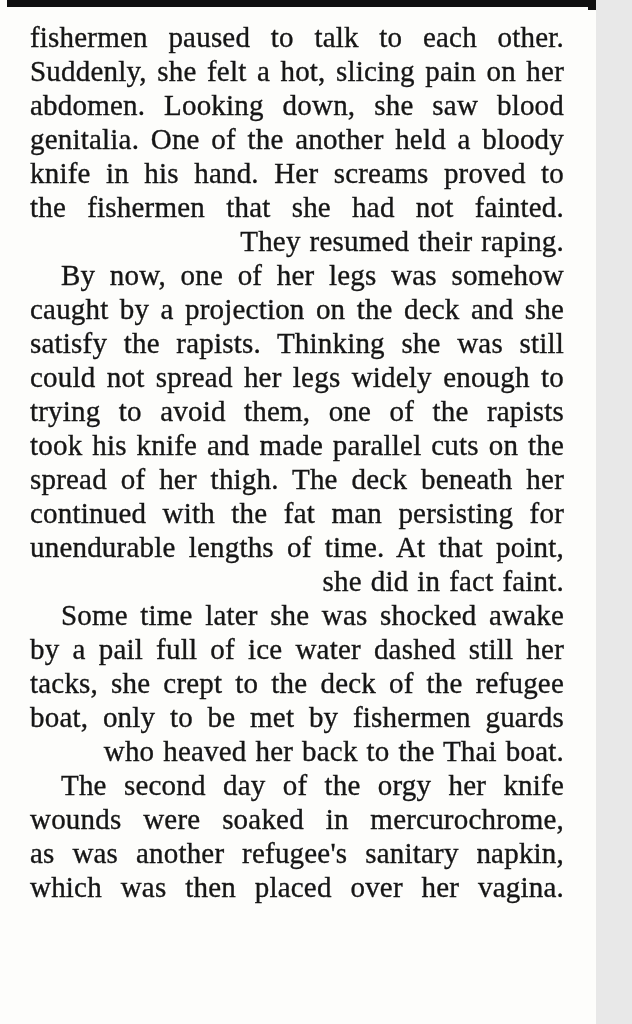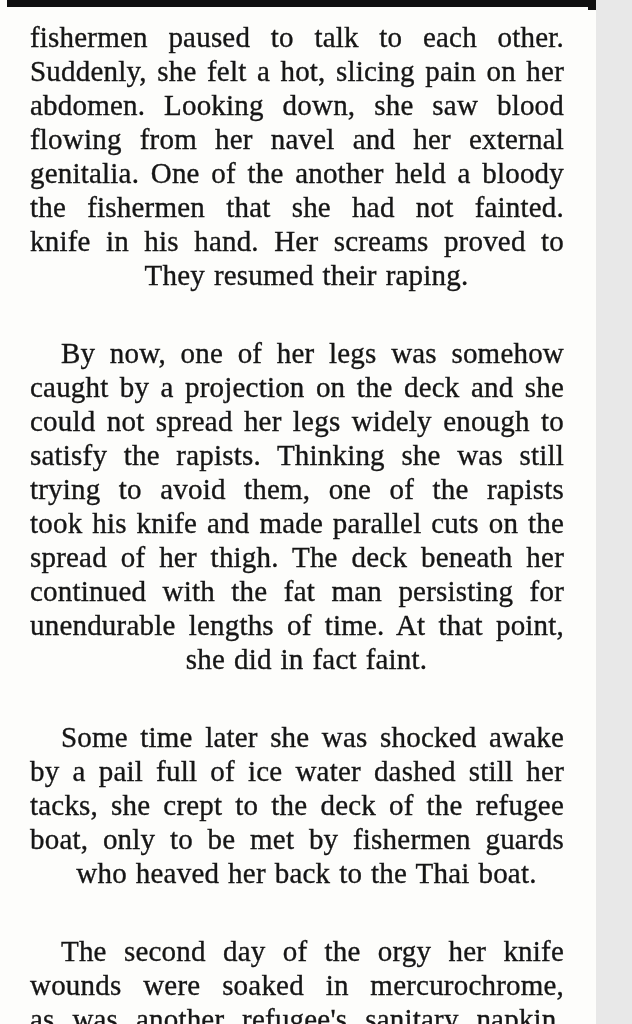--- a/index.html
+++ b/index.html
@@ -48,50 +48,48 @@
     -webkit-text-stroke: 0.35px #161616;
   }
   
   .line.j {
     white-space: normal;
     text-align: justify;
     text-align-last: justify;
   }
   
   .line.l {
-    text-align: center;
+    text-align: right;
     margin-left: 19px;
   }
   .line.indent {
     text-indent: 31px;
-    margin-top: 44px;
   }
 </style>
 </head>
 <body>
 
 <div class="page">
   <div class="top-bar"></div>
   <div class="top-bar-blob"></div>
   <div class="text-block">
       <div class="paragraph">
         <div class="line j">fishermen paused to talk to each other.</div>
         <div class="line j">Suddenly, she felt a hot, slicing pain on her</div>
         <div class="line j">abdomen. Looking down, she saw blood</div>
-        <div class="line j">flowing from her navel and her external</div>
         <div class="line j">genitalia. One of the another held a bloody</div>
+        <div class="line j">knife in his hand. Her screams proved to</div>
         <div class="line j">the fishermen that she had not fainted.</div>
-        <div class="line j">knife in his hand. Her screams proved to</div>
         <div class="line l">They resumed their raping.</div>
       </div>
       <div class="paragraph">
         <div class="line j indent">By now, one of her legs was somehow</div>
         <div class="line j">caught by a projection on the deck and she</div>
+        <div class="line j">satisfy the rapists. Thinking she was still</div>
         <div class="line j">could not spread her legs widely enough to</div>
-        <div class="line j">satisfy the rapists. Thinking she was still</div>
         <div class="line j">trying to avoid them, one of the rapists</div>
         <div class="line j">took his knife and made parallel cuts on the</div>
         <div class="line j">spread of her thigh. The deck beneath her</div>
         <div class="line j">continued with the fat man persisting for</div>
         <div class="line j">unendurable lengths of time. At that point,</div>
         <div class="line l">she did in fact faint.</div>
       </div>
       <div class="paragraph">
         <div class="line j indent">Some time later she was shocked awake</div>
         <div class="line j">by a pail full of ice water dashed still her</div>

